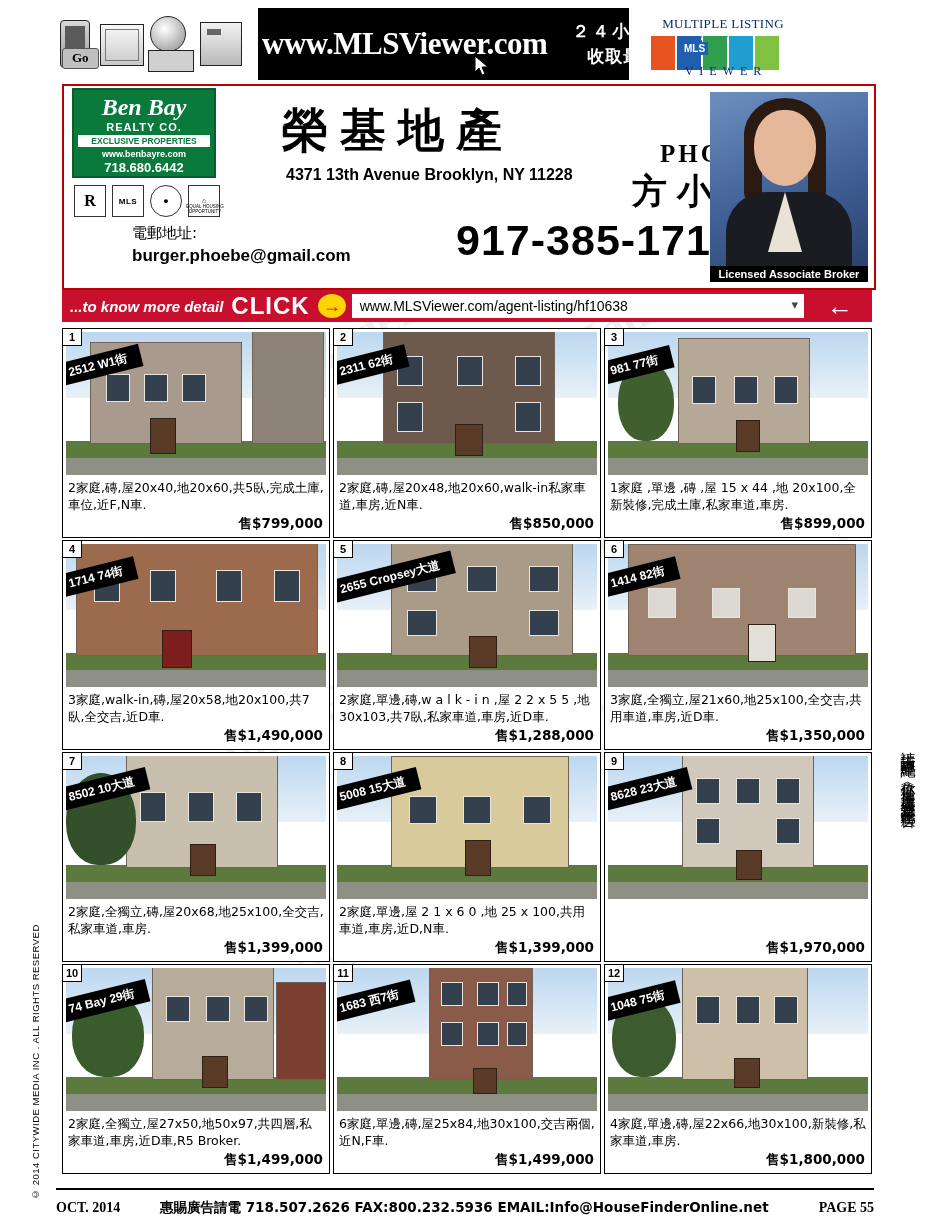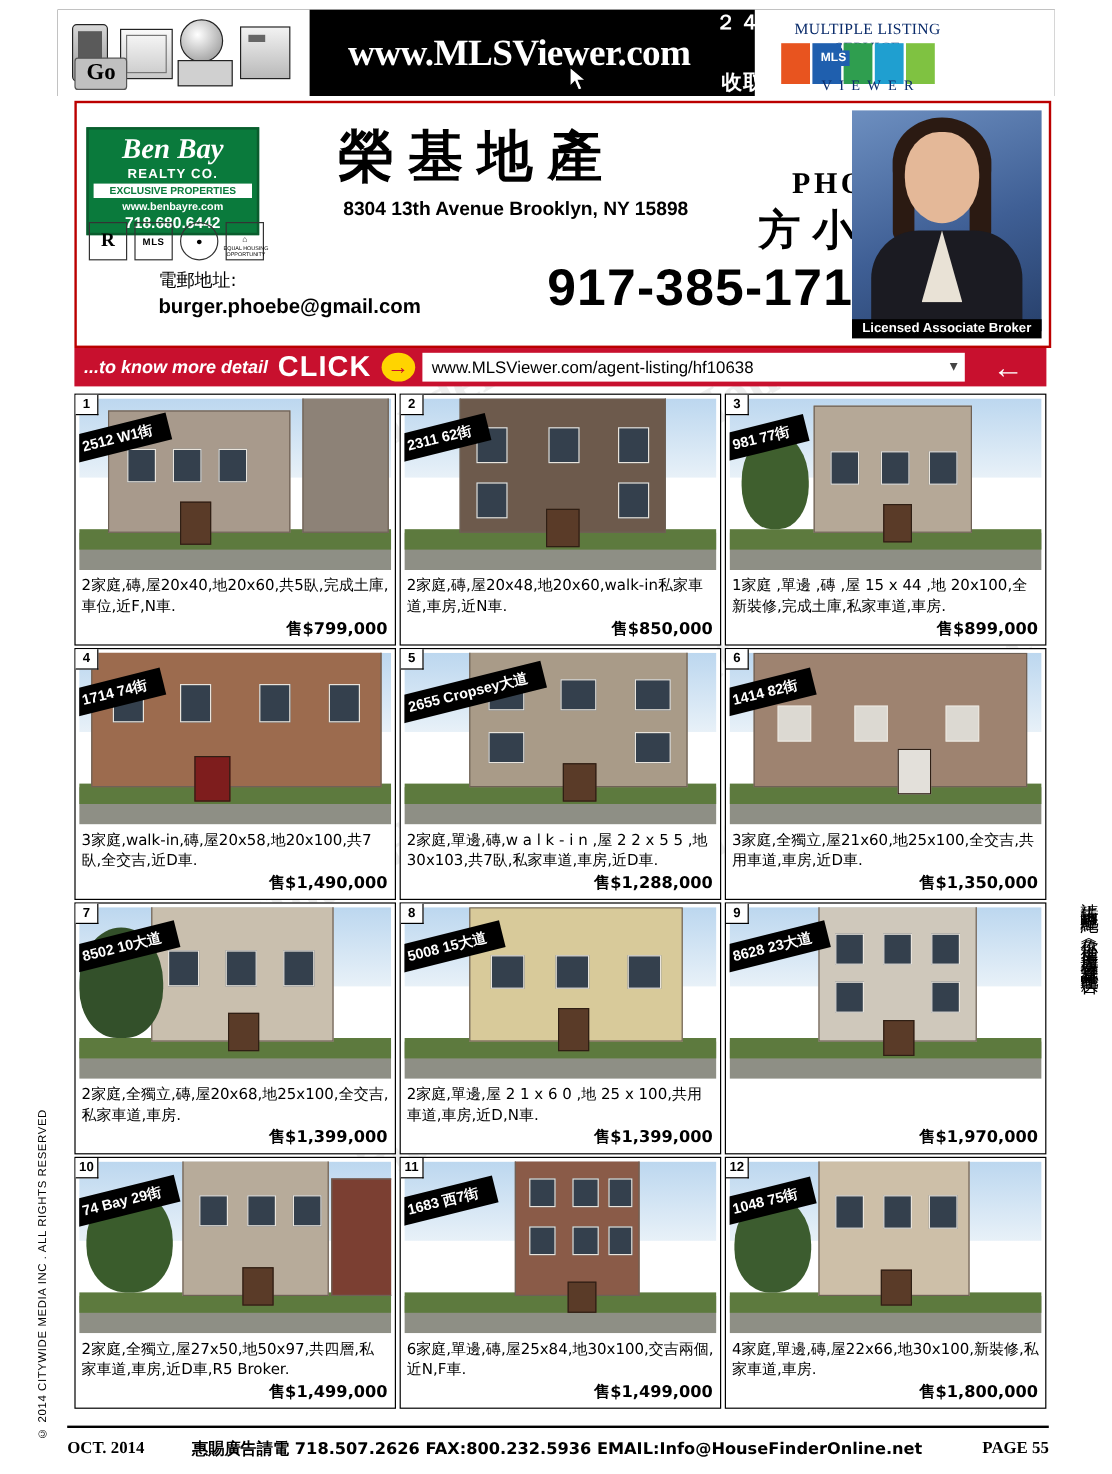--- a/index.html
+++ b/index.html
@@ -27,30 +27,29 @@
   .ico1{left:12px;top:12px;width:28px;height:46px;border-radius:4px;background:linear-gradient(#d8d8d8,#9a9a9a);}
   .ico1:after{content:"";position:absolute;left:4px;top:5px;right:4px;height:30px;background:#5a5a5a;}
   .ico2{left:52px;top:16px;width:42px;height:40px;background:linear-gradient(#fafafa,#c9c9c9);}
   .ico2:after{content:"";position:absolute;left:4px;top:4px;right:4px;bottom:4px;border:1px solid #777;}
   .ico3{left:102px;top:8px;width:34px;height:34px;border-radius:50%;background:radial-gradient(circle at 40% 35%,#fff,#8a8a8a);}
   .ico4{left:100px;top:42px;width:44px;height:20px;background:#d0d0d0;}
   .ico5{left:152px;top:14px;width:40px;height:42px;background:linear-gradient(#f2f2f2,#b9b9b9);}
   .ico5:after{content:"";position:absolute;left:6px;top:6px;width:14px;height:6px;background:#666;}
   .go{
     position:absolute;left:14px;top:40px;
-    background:#c0c0c0;color:#000;font-weight:bold;font-size:19px;
+    background:#c0c0c0;color:#000;font-weight:bold;font-size:13px;
     padding:1px 9px 2px 9px;border:1px solid #555;border-radius:3px;
     font-family:"Liberation Serif", serif;
   }
   .topurl{
     color:#fff;font-weight:bold;font-size:31px;letter-spacing:-0.5px;
     font-family:"Liberation Serif", serif;
     padding-left:4px;
     white-space:nowrap;
-    margin-left:28px;
   }
   .cursor{
     position:absolute;left:418px;top:48px;width:0;height:0;
     border-left:9px solid #fff;border-top:0 solid transparent;
   }
   .cursor svg{display:block;}
   .topchinese{
     color:#fff;font-size:17px;line-height:25px;text-align:center;
     margin-left:18px;width:360px;font-family:"DejaVu Sans", sans-serif;
     font-weight:bold;letter-spacing:1px;
@@ -81,21 +80,21 @@
     position:absolute;left:30px;top:8px;background:#1f5fae;color:#fff;
     font-size:10px;font-weight:bold;padding:1px 3px;
   }
 
   
   .agentcard{
     position:absolute;left:62px;top:84px;width:810px;height:202px;
     border:2px solid #b00; background:#fff;
   }
   .benbay{
-    position:absolute;left:8px;top:20px;width:140px;height:86px;
+    position:absolute;left:8px;top:2px;width:140px;height:86px;
     background:#0a7a3c;border:2px solid #0a5c2d;color:#fff;text-align:center;
   }
   .benbay .bb1{font-family:"Liberation Serif",serif;font-style:italic;font-size:24px;font-weight:bold;margin-top:4px;color:#fff;}
   .benbay .bb2{font-size:11px;font-weight:bold;letter-spacing:1px;}
   .benbay .bb3{background:#fff;color:#0a7a3c;font-size:8.5px;font-weight:bold;margin:2px 4px;padding:1px 0;}
   .benbay .bb4{font-size:9px;margin-top:1px;font-weight:bold;}
   .benbay .bb5{font-size:13px;font-weight:bold;margin-top:1px;}
   .logorow{position:absolute;left:10px;top:98px;width:150px;height:34px;display:flex;gap:6px;align-items:center;}
   .lbox{width:30px;height:30px;border:1px solid #333;display:flex;align-items:center;justify-content:center;font-size:9px;font-weight:bold;}
   .lbox.r{font-family:"Liberation Serif",serif;font-size:16px;}
@@ -278,21 +277,21 @@
       <div class="lbox mls">MLS</div>
       <div class="lbox circ">●</div>
       <div class="lbox eho">⌂</div>
     </div>
     <div class="eho-cap">EQUAL HOUSING OPPORTUNITY</div>
 
     <div class="emailzh">電郵地址:</div>
     <div class="emailaddr">burger.phoebe@gmail.com</div>
 
     <div class="cname">榮基地產</div>
-    <div class="caddr">8304 13th Avenue Brooklyn, NY 15898</div>
+    <div class="caddr">4371 13th Avenue Brooklyn, NY 11228</div>
 
     <div class="phoebe">PHOEBE</div>
     <div class="fang">方小姐</div>
     <div class="phone">917-385-1719</div>
 
     <div class="photo">
       <div class="hair"></div>
       <div class="hair2"></div>
       <div class="hair3"></div>
       <div class="face"></div>

